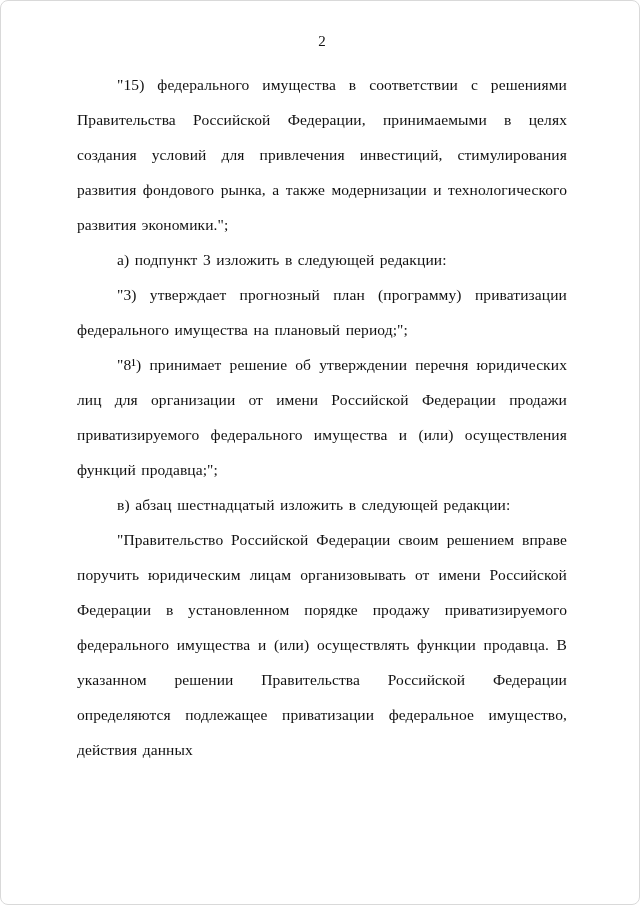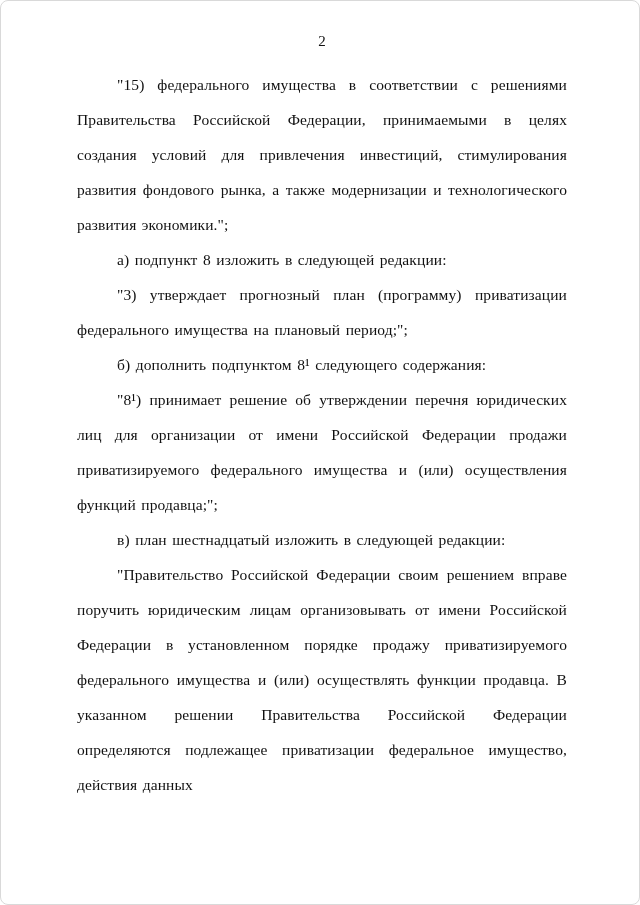--- a/index.html
+++ b/index.html
@@ -37,20 +37,19 @@
   }
 </style>
 </head>
 <body>
 
 <div class="page">
   <div class="page-number">2</div>
 
   <div class="body-text">
     <p>"15) федерального имущества в соответствии с решениями Правительства Российской Федерации, принимаемыми в целях создания условий для привлечения инвестиций, стимулирования развития фондового рынка, а также модернизации и технологического развития экономики.";</p>
-    <p>а) подпункт 8 изложить в следующей редакции:</p>
+    <p>а) подпункт 3 изложить в следующей редакции:</p>
     <p>"3) утверждает прогнозный план (программу) приватизации федерального имущества на плановый период;";</p>
-    <p>б) дополнить подпунктом 8¹ следующего содержания:</p>
     <p>"8¹) принимает решение об утверждении перечня юридических лиц для организации от имени Российской Федерации продажи приватизируемого федерального имущества и (или) осуществления функций продавца;";</p>
-    <p>в) план шестнадцатый изложить в следующей редакции:</p>
+    <p>в) абзац шестнадцатый изложить в следующей редакции:</p>
     <p>"Правительство Российской Федерации своим решением вправе поручить юридическим лицам организовывать от имени Российской Федерации в установленном порядке продажу приватизируемого федерального имущества и (или) осуществлять функции продавца. В указанном решении Правительства Российской Федерации определяются подлежащее приватизации федеральное имущество, действия данных</p>
   </div>
 </div>
 
 </body></html>

